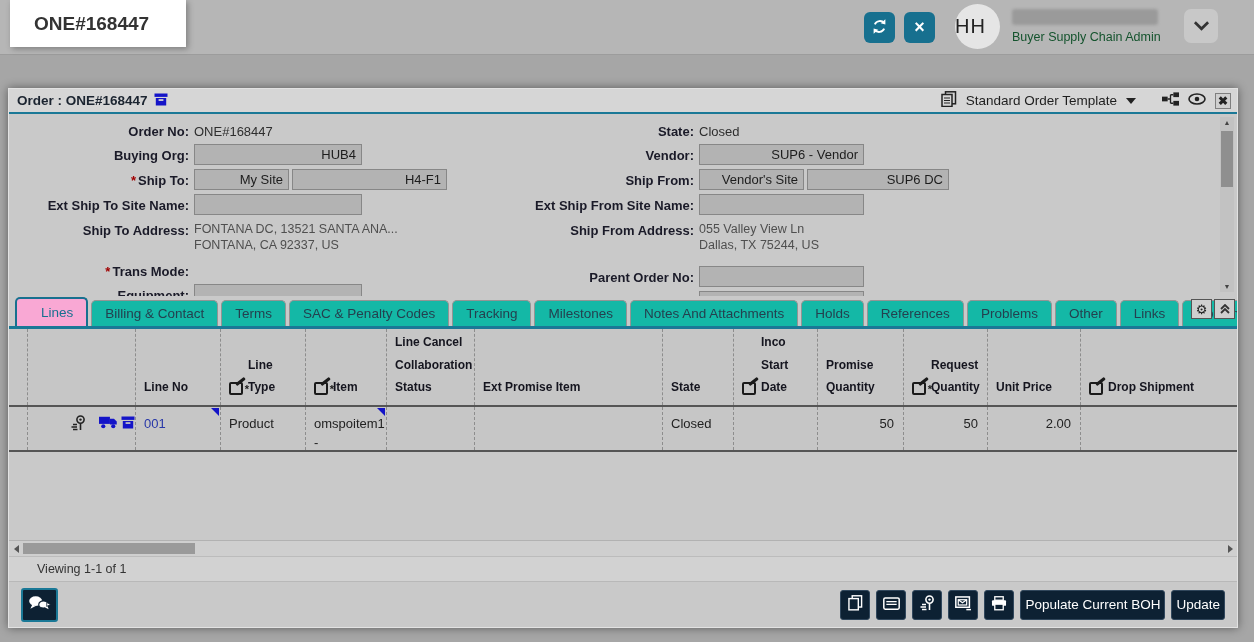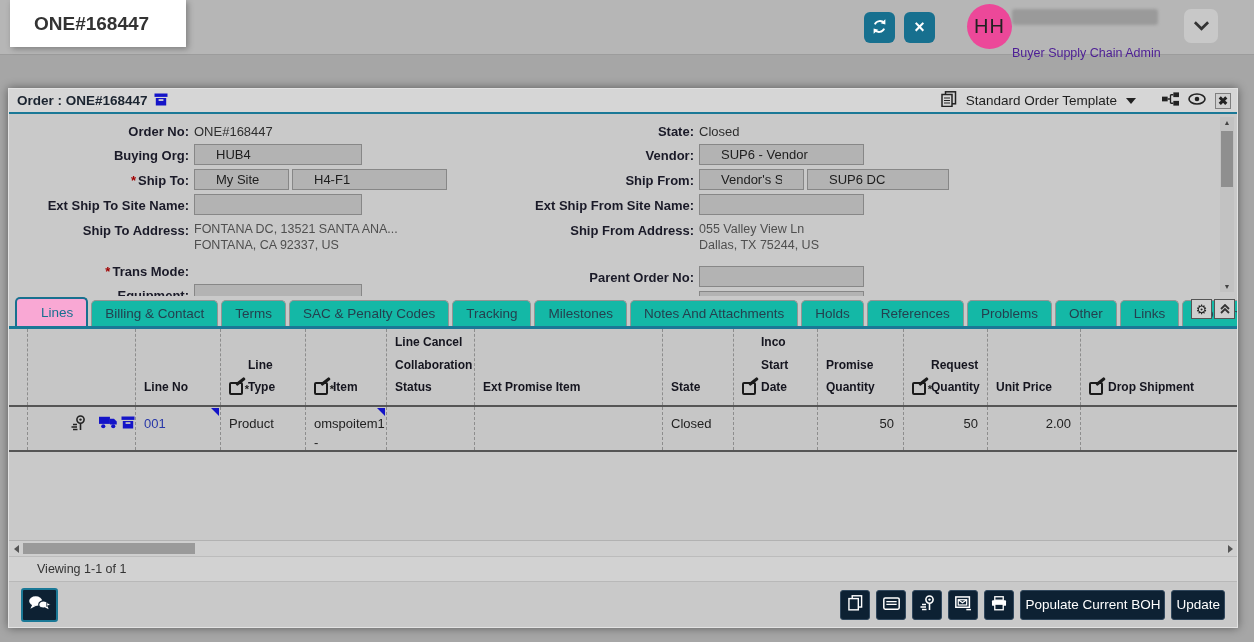--- a/index.html
+++ b/index.html
@@ -9,25 +9,25 @@
 
   
   .topbar { position:relative; height:55px; background:#b6b6b6; border-bottom:1px solid #9c9c9c; }
   .crumb-box { position:absolute; left:10px; top:0; width:176px; height:47px; background:#fff;
     box-shadow:2px 2px 6px rgba(0,0,0,.3); display:flex; align-items:center; padding-left:24px;
     font-size:19px; font-weight:700; color:#333; }
   .tb-btn { position:absolute; top:12px; width:31px; height:31px; background:#17708f; border:none;
     border-radius:6px; display:flex; align-items:center; justify-content:center; color:#fff; cursor:pointer; }
   .tb-close { font-size:18px; font-weight:700; line-height:1; padding-bottom:2px; }
   .avatar { position:absolute; left:955px; top:4px; width:45px; height:45px; border-radius:50%;
-    background:#ec4899; display:flex; align-items:center; justify-content:center;
-    font-size:20px; color:#222; letter-spacing:1px;margin-left:12px; }
+    background:#e5e5e5; display:flex; align-items:center; 
+    font-size:20px; color:#222; letter-spacing:1px; }
   .user-block { position:absolute; left:1012px; top:9px; width:150px; }
   .redacted { width:146px; height:16px; background:#9a9a9a; border-radius:3px; filter:blur(1.5px); }
-  .user-role { margin-top:21px; font-size:12.5px; color:#4c1d95; white-space:nowrap; }
+  .user-role { margin-top:5px; font-size:12.5px; color:#14532d; white-space:nowrap; }
   .tb-chevron { position:absolute; left:1184px; top:9px; width:34px; height:34px; background:#c8c8c8;
     border:none; border-radius:7px; display:flex; align-items:center; justify-content:center; cursor:pointer; }
 
   
   .panel { position:absolute; left:8px; top:88px; width:1230px; height:540px; background:#c9c9c9;
     border:1px solid #e2e2e2; box-shadow:0 0 9px rgba(0,0,0,.45); display:flex; flex-direction:column; }
 
   .panel-header { height:25px; flex:none; background:#d6d6d6; border-bottom:2px solid #1a7896;
     display:flex; align-items:center; justify-content:space-between; padding:0 6px 0 8px; }
   .ph-title { display:flex; align-items:center; gap:6px; font-size:13.5px; font-weight:700; color:#1b2430; }
@@ -45,21 +45,21 @@
   .frow { display:flex; align-items:flex-start; margin-bottom:4px; }
   .form-col.right .frow { margin-bottom:4px; }
   .frow.addr { margin-bottom:6px; }
   .form-col.right .frow.addr { margin-bottom:12px; }
   .flabel { flex:none; text-align:right; font-weight:700; font-size:13px; color:#1a1a28;
     padding-right:5px; padding-top:4px; line-height:1.25; }
   .form-col.left  .flabel { width:185px; }
   .form-col.right .flabel { width:210px; }
   .req { color:#a00000; margin-right:2px; }
   .fin { height:21px; background:#b3b3b3; border:1px solid #878787; font-size:13px; color:#1d1d1d;
-    padding:0 21px; font-family:inherit; border-radius:0; outline:none; }
+    padding:0 5px; font-family:inherit; border-radius:0; outline:none;text-align:right; }
   .w168{width:168px} .w95{width:95px} .w155{width:155px; margin-left:3px}
   .w165{width:165px} .w105{width:105px} .w142{width:142px; margin-left:3px}
   .fval { padding-top:4px; font-size:13px; color:#2e2e2e; }
   .fval.addr { font-size:12.5px; color:#4f4f4f; line-height:1.25; padding-top:3px; }
 
   .vscroll { position:absolute; right:3px; top:3px; width:14px; height:175px; background:#c2c2c2; }
   .vs-arrow { position:absolute; left:0; width:100%; text-align:center; font-size:7px; color:#444; }
   .vs-up{ top:2px; } .vs-down{ bottom:2px; }
   .vs-thumb { position:absolute; left:1px; right:1px; top:14px; height:56px; background:#8f8f8f; }
 

